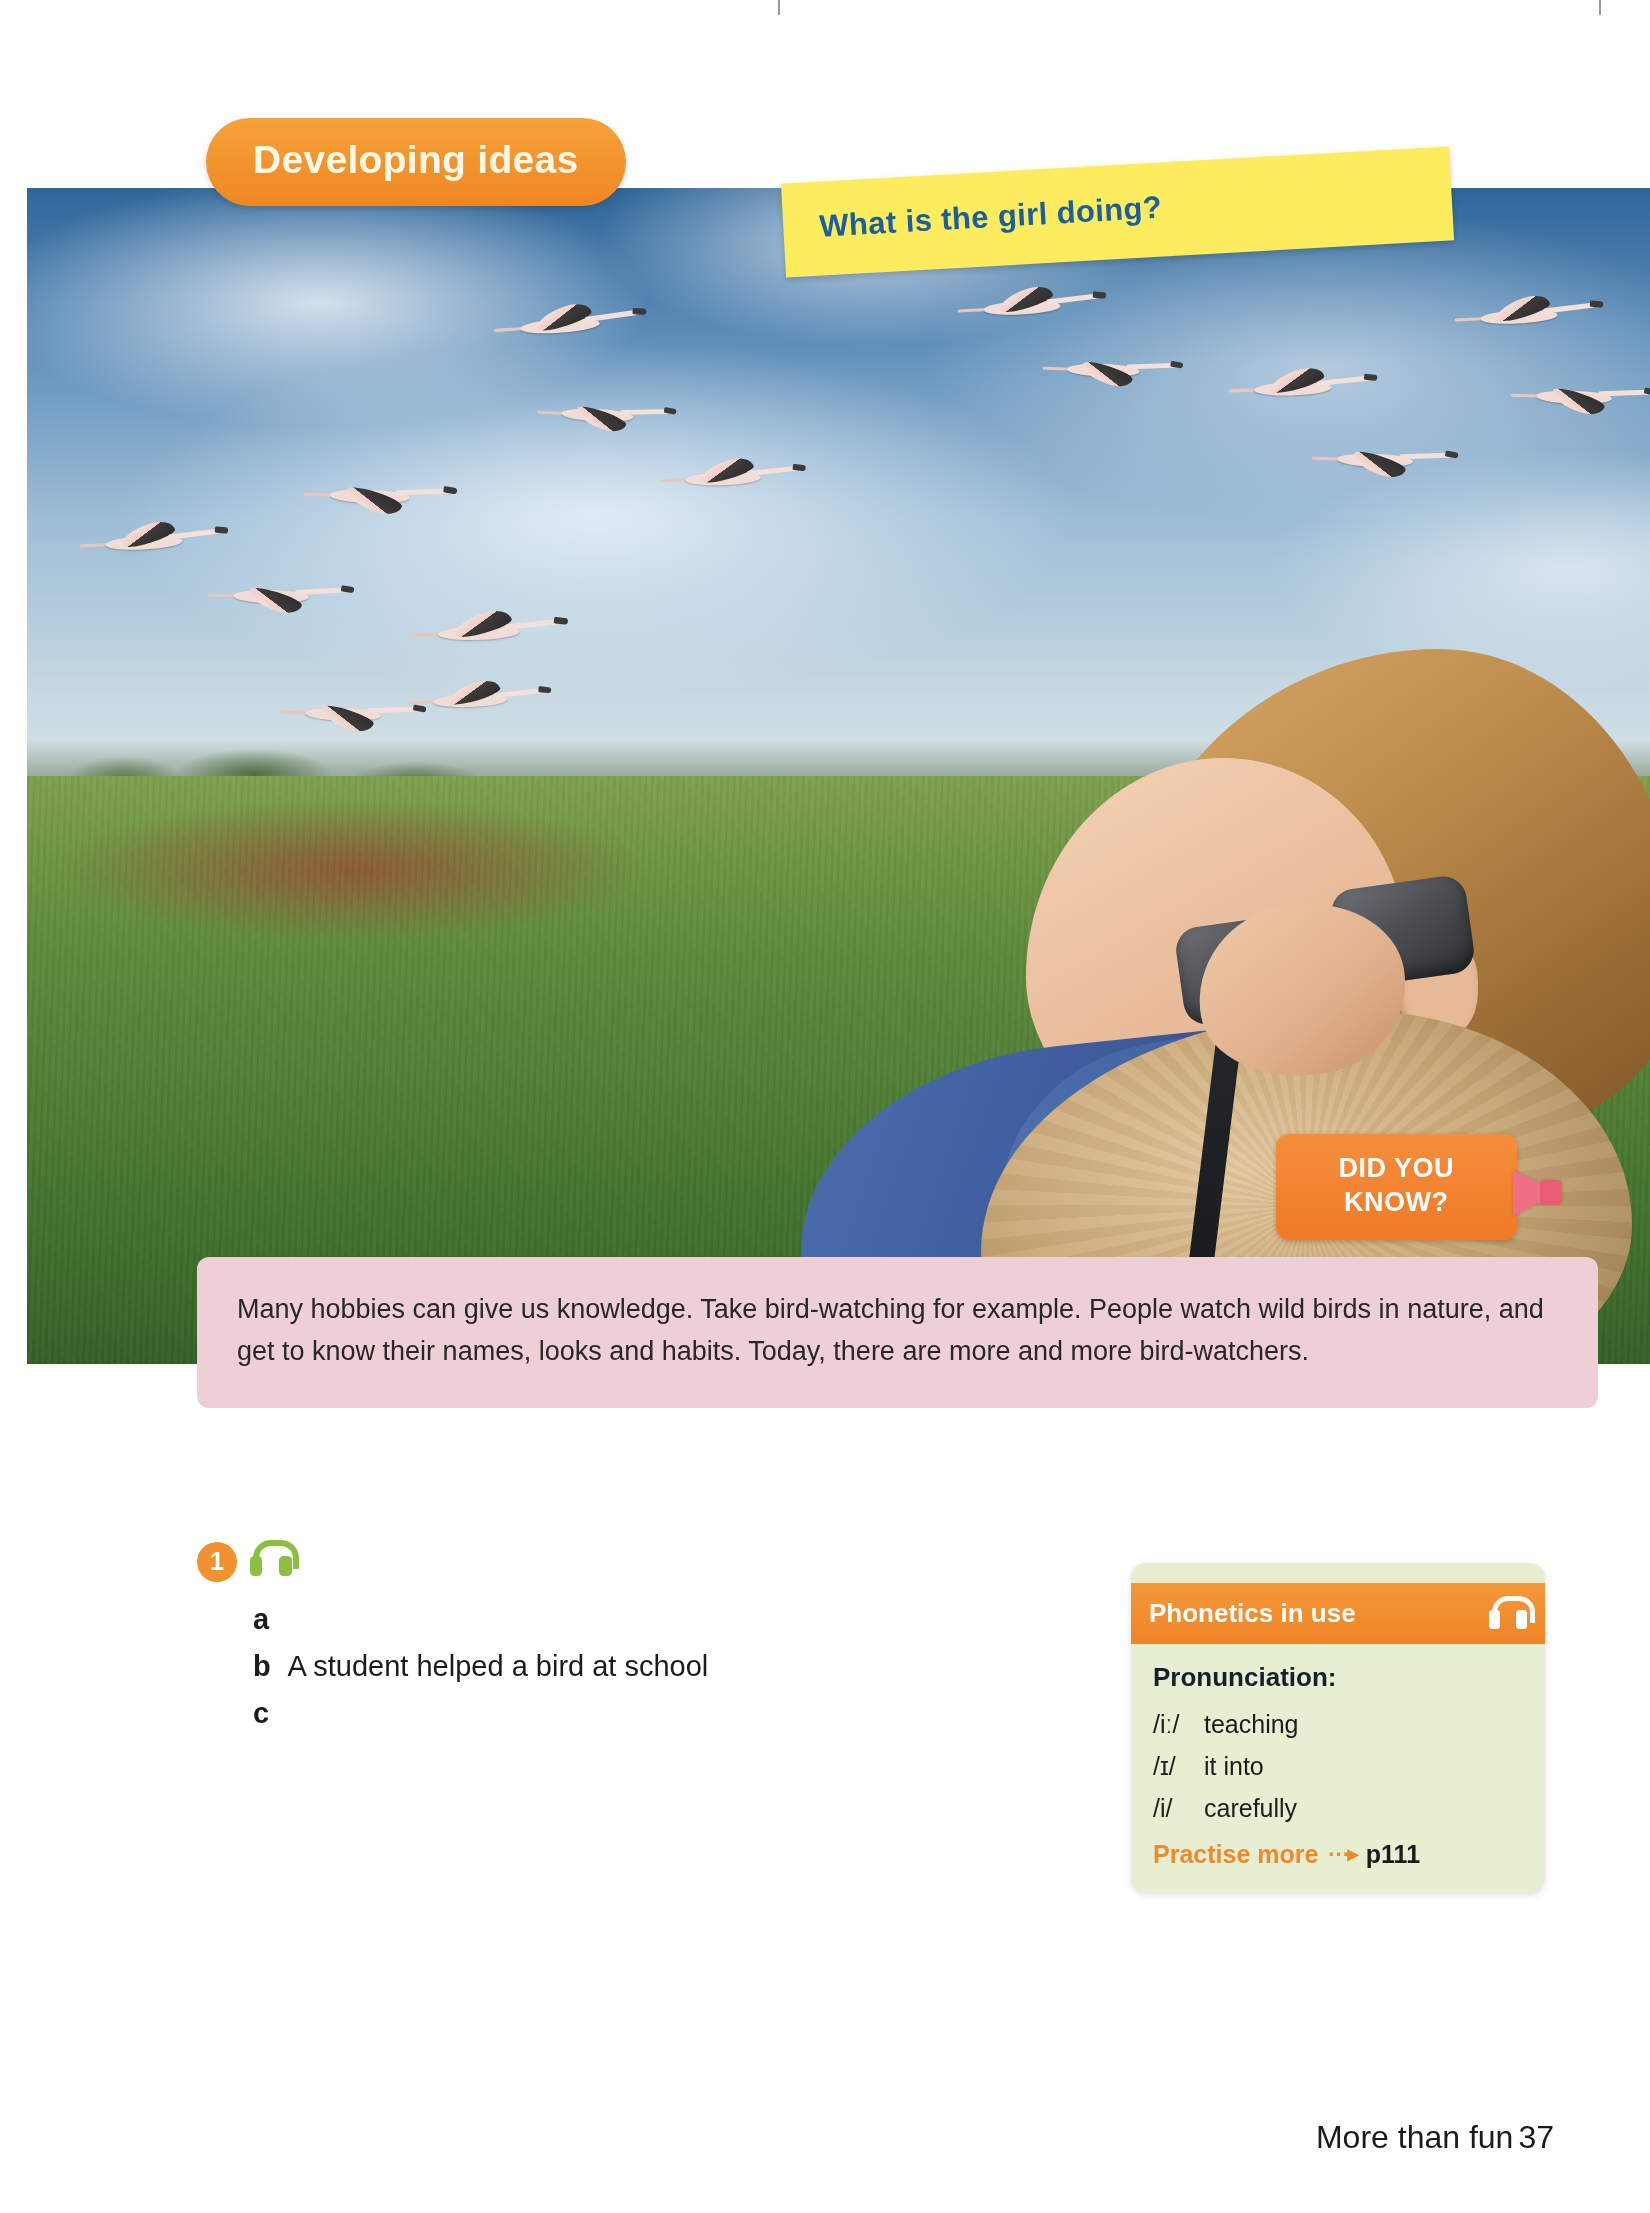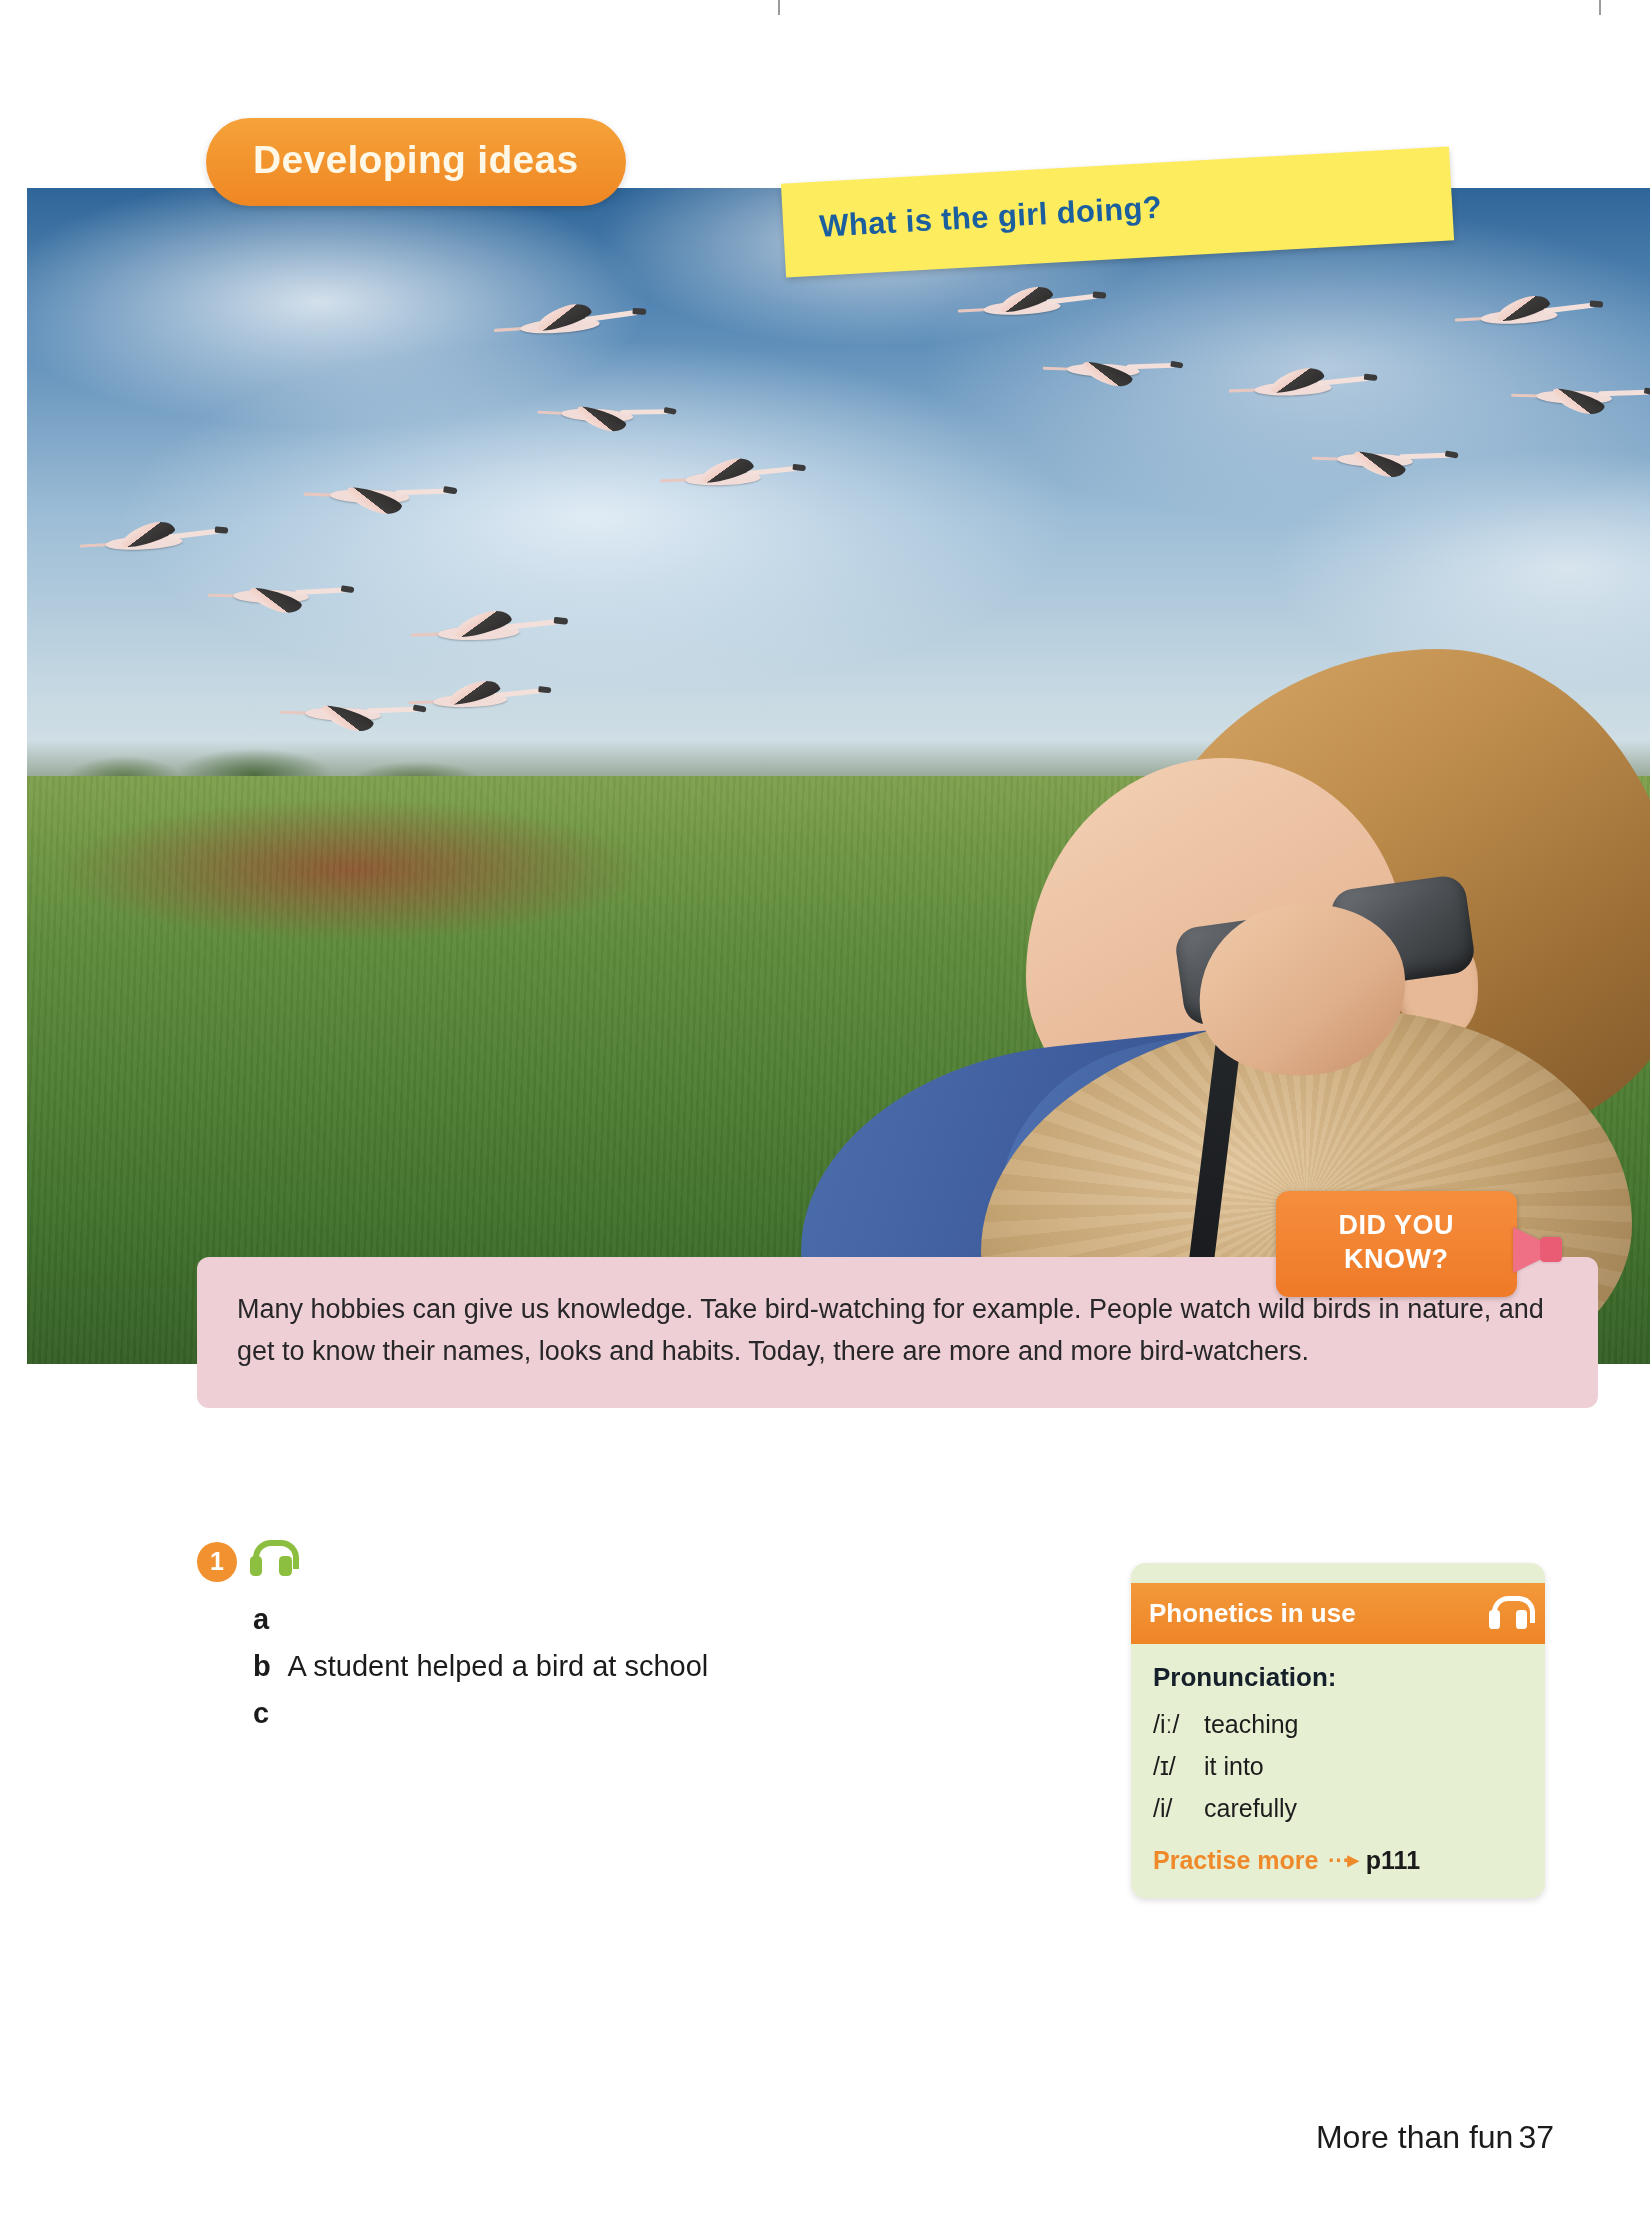--- a/index.html
+++ b/index.html
@@ -286,21 +286,21 @@
     transform: rotate(-3.2deg);
     box-shadow: 0 2.7px 6.3px rgba(0,0,0,.18);
     z-index: 6;
     letter-spacing: 0.4px;
   }
 
   
   .dyk {
     position: absolute;
     left: 1276px;
-    top: 1191px;
+    top: 1134px;
     width: 208px;
     padding: 18px 16.3px 20px;
     background: linear-gradient(#f58e3c, #ef7a28);
     border-radius: 12.7px;
     color: #ffffff;
     font-size: 27px;
     font-weight: bold;
     text-align: center;
     line-height: 1.25;
     letter-spacing: 0.5px;
@@ -466,21 +466,21 @@
     margin-bottom: 12.7px;
   }
   .ph-row {
     font-size: 25px;
     color: #1c1c1c;
     line-height: 1.5;
     margin-bottom: 4.5px;
   }
   .ph-row .sym { display: inline-block; min-width: 51px; }
   .ph-more {
-    margin-top: 18px;
+    margin-top: 12px;
     font-size: 25px;
     font-weight: bold;
     color: #ef8a2b;
     display: flex;
     align-items: center;
     gap: 9px;
   }
   .ph-more .arrow {
     letter-spacing: -1.8px;
     font-size: 22px;

